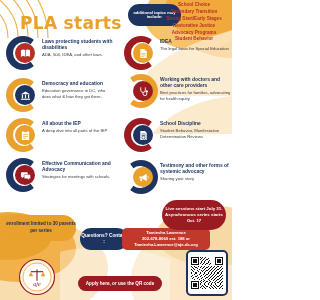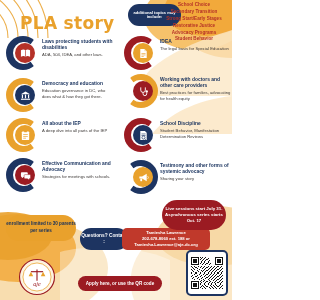--- a/index.html
+++ b/index.html
@@ -124,21 +124,21 @@
 
       <path d="M232 212 C190 214 158 228 140 252 C130 266 128 284 134 300 L232 300 Z" fill="#fbe7c6"></path>
       <ellipse cx="214" cy="236" rx="58" ry="30" fill="#f7d9a6"></ellipse>
 
       <path d="M0 292 L232 292 L232 300 L0 300 Z" fill="#1d3461" opacity=".0"></path>
 
       <path d="M60 252 C90 244 140 246 170 260 L170 300 L60 300 Z" fill="#ffffff" opacity=".35"></path>
     </g>
   </svg>
 
-  <div class="title">PLA story</div>
+  <div class="title">PLA starts</div>
 
   <div class="pill-additional">additional topics may include:</div>
 
   <div class="topic-list">
     <div>School Choice</div>
     <div>Secondary Transition</div>
     <div>Strong Start/Early Stages</div>
     <div>Restorative Justice</div>
     <div>Advocacy Programs</div>
     <div>Student Behavior</div>

